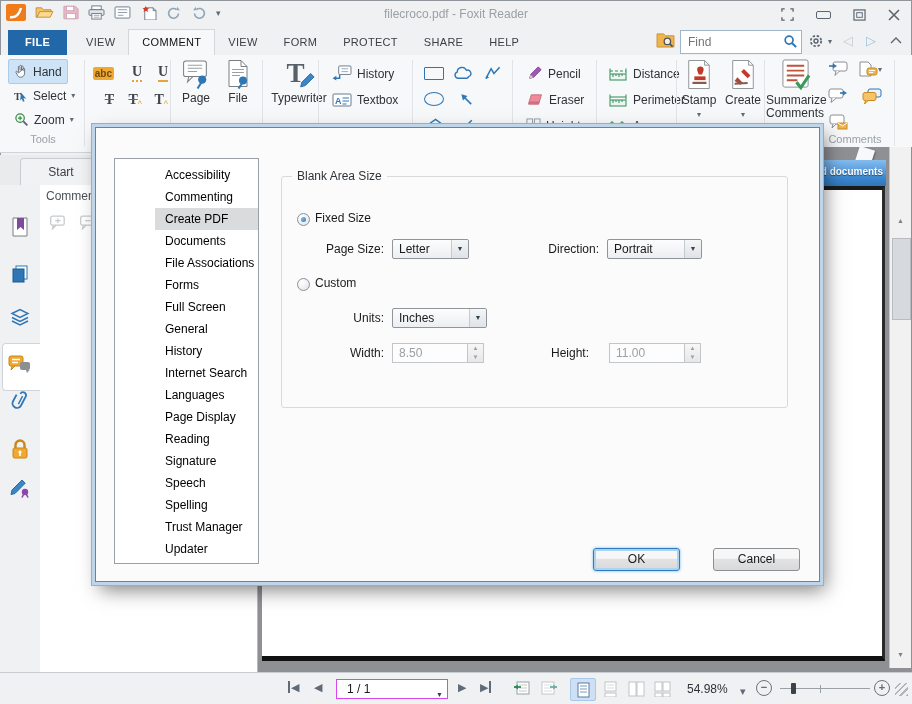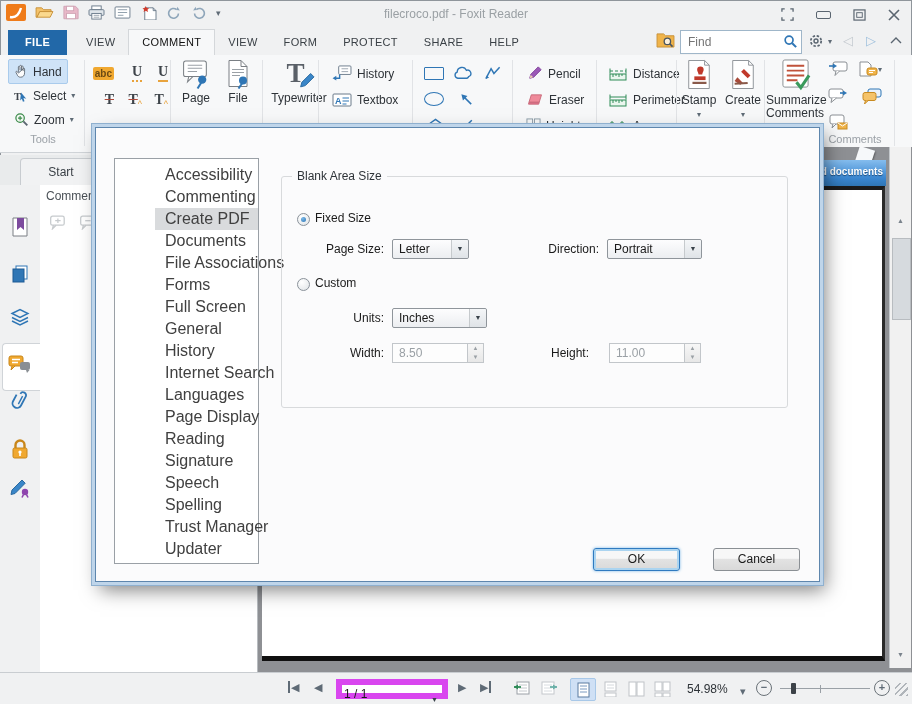--- a/index.html
+++ b/index.html
@@ -62,21 +62,21 @@
     box-shadow:0 0 0 3px #bfd5ea,0 0 0 4px #8fb0cf,5px 8px 18px rgba(0,0,0,.5);z-index:50}
   #dtitle{position:absolute;left:0;top:0;right:0;height:24px;
     background:linear-gradient(#eaf3fc,#c7dcf1);border-bottom:1px solid #aac2da}
   #dtitle span{position:absolute;left:10px;top:4px;font-size:12px;color:#1a1a1a}
   #dclose{position:absolute;right:6px;top:3px;width:30px;height:17px;border-radius:3px;
     border:1px solid #7a2415;background:linear-gradient(#f0b4a2,#d0543c 45%,#b03a24);
     color:#fff;font-size:10px;font-weight:bold;text-align:center;line-height:16px;
     box-shadow:inset 0 1px 0 rgba(255,255,255,.55)}
   #catlist{position:absolute;left:18px;top:30px;width:145px;height:406px;background:#fff;
     border:1px solid #9aa0a6;padding-top:5px;box-sizing:border-box;margin:0;list-style:none}
-  .cat{height:22px;line-height:22px;padding-left:10px;font-size:16px;color:#404040;white-space:nowrap}
+  .cat{height:22px;line-height:22px;padding-left:10px;font-size:12px;color:#000000;white-space:nowrap}
   .cat.selected{background:#d9dbdd}
   #gbox{position:absolute;left:185px;top:48px;width:505px;height:230px;border:1px solid #d8dadc;border-radius:3px}
   #gbox-title{position:absolute;left:10px;top:-8px;background:#fbfbfc;padding:0 5px;font-size:12px;color:#2e3338}
   .radio{position:absolute;width:11px;height:11px;border-radius:50%;border:1px solid #8a929a;
     background:radial-gradient(circle at 35% 30%,#fff,#dfe3e6)}
   .radio.sel::after{content:"";position:absolute;left:3px;top:3px;width:5px;height:5px;border-radius:50%;
     background:radial-gradient(circle at 35% 30%,#7ab8e8,#2f76b5)}
   .flabel{position:absolute;font-size:12px;color:#1a1a1a;white-space:nowrap}
   .rlabel{text-align:right}
   .combo{position:absolute;height:20px;box-sizing:border-box;background:linear-gradient(#fdfdfe,#eceef1);
@@ -90,21 +90,21 @@
     background:linear-gradient(#f7f7f7,#e7e7e7);display:flex;flex-direction:column;align-items:center;
     justify-content:center;font-size:6px;color:#9aa0a5;line-height:1.5}
   .dbtn{position:absolute;width:87px;height:23px;box-sizing:border-box;border-radius:3px;font-size:12px;color:#1a1a1a;
     text-align:center;line-height:21px;border:1px solid #8a8f94;
     background:linear-gradient(#f7f7f7 45%,#e3e3e3 46%,#d9d9d9)}
   .dbtn.default{border:1px solid #2f7ac0;box-shadow:inset 0 0 0 2px #abd4f0,0 0 3px #7ab8e8}
   
   #statusbar{left:0;top:672px;width:912px;height:32px;background:#f0f1f2;border-top:1px solid #c9cdd1}
   .sb{position:absolute;top:8px;font-size:11px;color:#5f6b76}
   #pagecombo{position:absolute;left:336px;top:6px;width:112px;height:20px;background:#fff;
-    border:6px solid #d946ef;font-size:12px;color:#1a1a1a;line-height:18px;padding-left:2px;box-sizing:border-box}
+    border:1px solid #d946ef;font-size:12px;color:#1a1a1a;line-height:18px;padding-left:10px;box-sizing:border-box}
   #pagecombo .arr{position:absolute;right:4px;top:6px;font-size:7px;color:#39424a}
   .pgic{position:absolute;top:5px;width:24px;height:21px;display:flex;align-items:center;justify-content:center}
   .pgic.active{background:#cfe0f5;border:1px solid #a8c8e8;border-radius:2px}
   #zoomgrip{position:absolute;right:4px;top:10px;width:13px;height:13px;
     background:repeating-linear-gradient(135deg,transparent 0 3px,#b0b5ba 3px 4.5px)}
 </style>
 </head>
 <body>
 
 <div id="window" data-name="foxit-reader-window">

